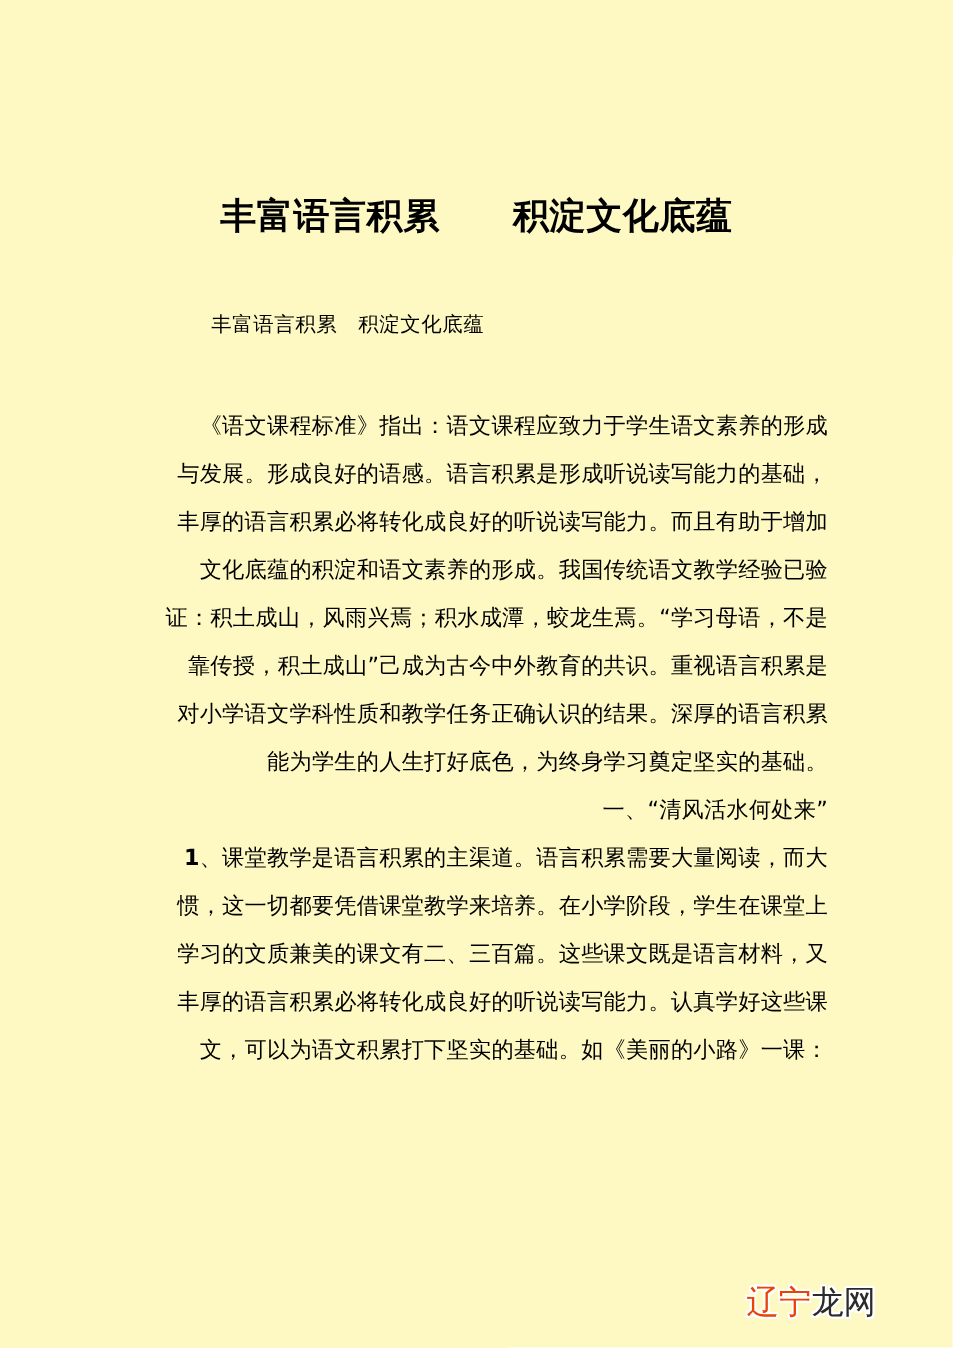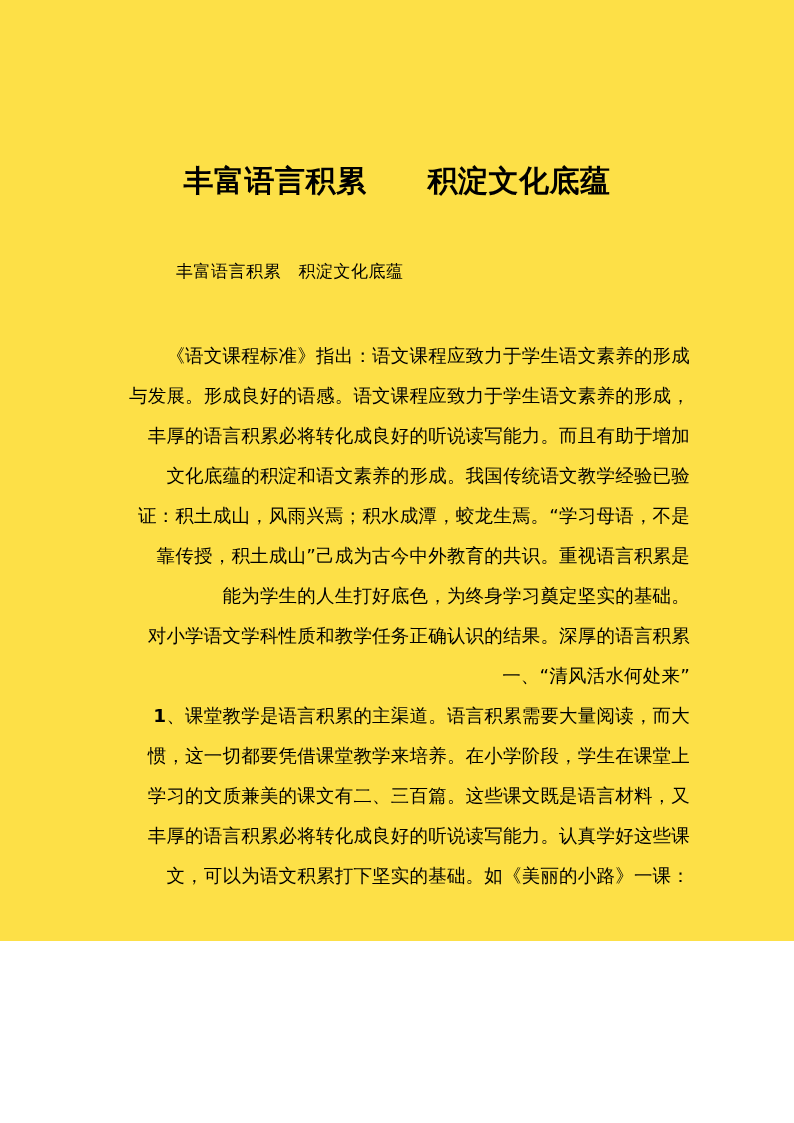--- a/index.html
+++ b/index.html
@@ -5,22 +5,22 @@
 <style>
   html, body {
     margin: 0;
     padding: 0;
     background: #ffffff;
   }
 
   .page {
     position: relative;
     width: 794px;
-    height: 941px;
-    background: #fde047;
+    height: 1123px;
+    background: #fef9c3;
     overflow: hidden;
     font-family: "DejaVu Sans", "Liberation Sans", sans-serif;
     color: #000000;
     -webkit-font-smoothing: none;
   }
 
   
   .doc-title {
     position: absolute;
     left: 0;
@@ -123,27 +123,27 @@
 
 <div class="page">
 
   <h1 class="doc-title">丰富语言积累　　积淀文化底蕴</h1>
 
   <div class="doc-subtitle">丰富语言积累　积淀文化底蕴</div>
 
   <div class="body-block">
 
     <div class="para-line indent">《语文课程标准》指出：语文课程应致力于学生语文素养的形成</div>
-    <div class="para-line">与发展。形成良好的语感。语文课程应致力于学生语文素养的形成，</div>
+    <div class="para-line">与发展。形成良好的语感。语言积累是形成听说读写能力的基础，</div>
     <div class="para-line">丰厚的语言积累必将转化成良好的听说读写能力。而且有助于增加</div>
     <div class="para-line">文化底蕴的积淀和语文素养的形成。我国传统语文教学经验已验</div>
     <div class="para-line">证：积土成山，风雨兴焉；积水成潭，蛟龙生焉。“学习母语，不是</div>
     <div class="para-line">靠传授，积土成山”己成为古今中外教育的共识。重视语言积累是</div>
+    <div class="para-line">对小学语文学科性质和教学任务正确认识的结果。深厚的语言积累</div>
     <div class="para-line">能为学生的人生打好底色，为终身学习奠定坚实的基础。</div>
-    <div class="para-line">对小学语文学科性质和教学任务正确认识的结果。深厚的语言积累</div>
 
     <div class="para-line indent-heading">一、“清风活水何处来”</div>
 
     <div class="para-line indent-heading"><span class="num-prefix">1</span><span>、课堂教学是语言积累的主渠道。语言积累需要大量阅读，而大</span></div>
 
     <div class="para-line">惯，这一切都要凭借课堂教学来培养。在小学阶段，学生在课堂上</div>
     <div class="para-line">学习的文质兼美的课文有二、三百篇。这些课文既是语言材料，又</div>
     <div class="para-line">丰厚的语言积累必将转化成良好的听说读写能力。认真学好这些课</div>
     <div class="para-line">文，可以为语文积累打下坚实的基础。如《美丽的小路》一课：</div>
 

